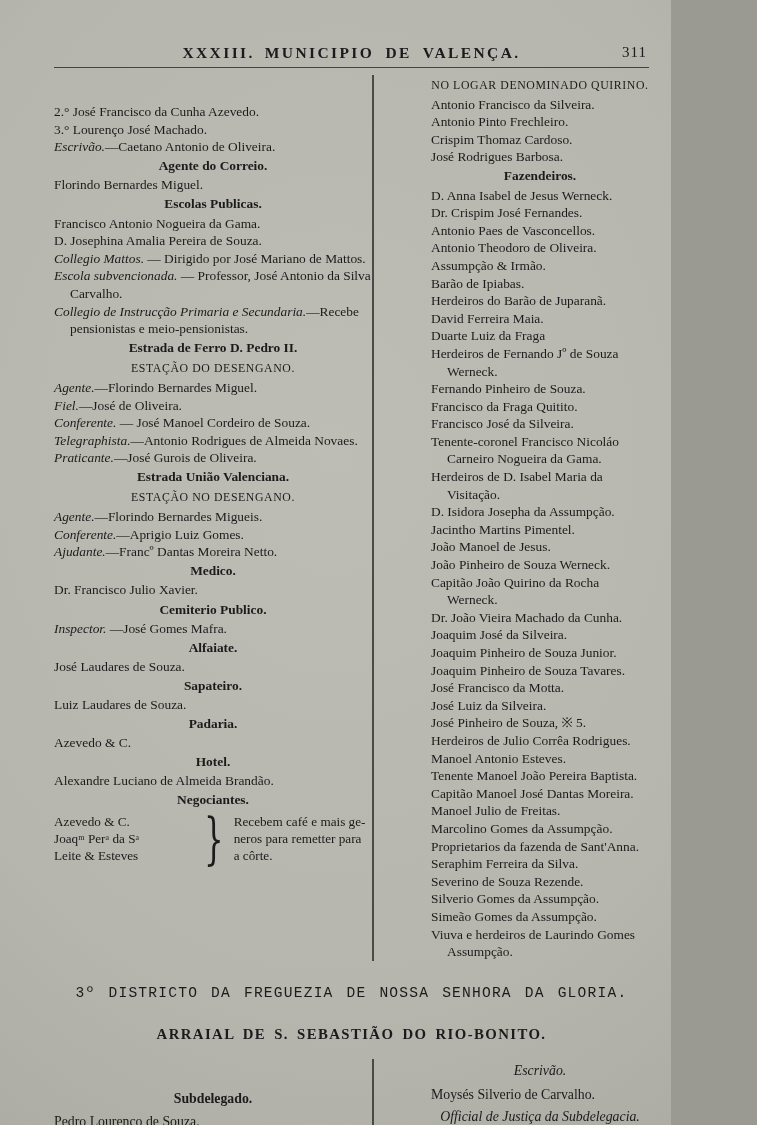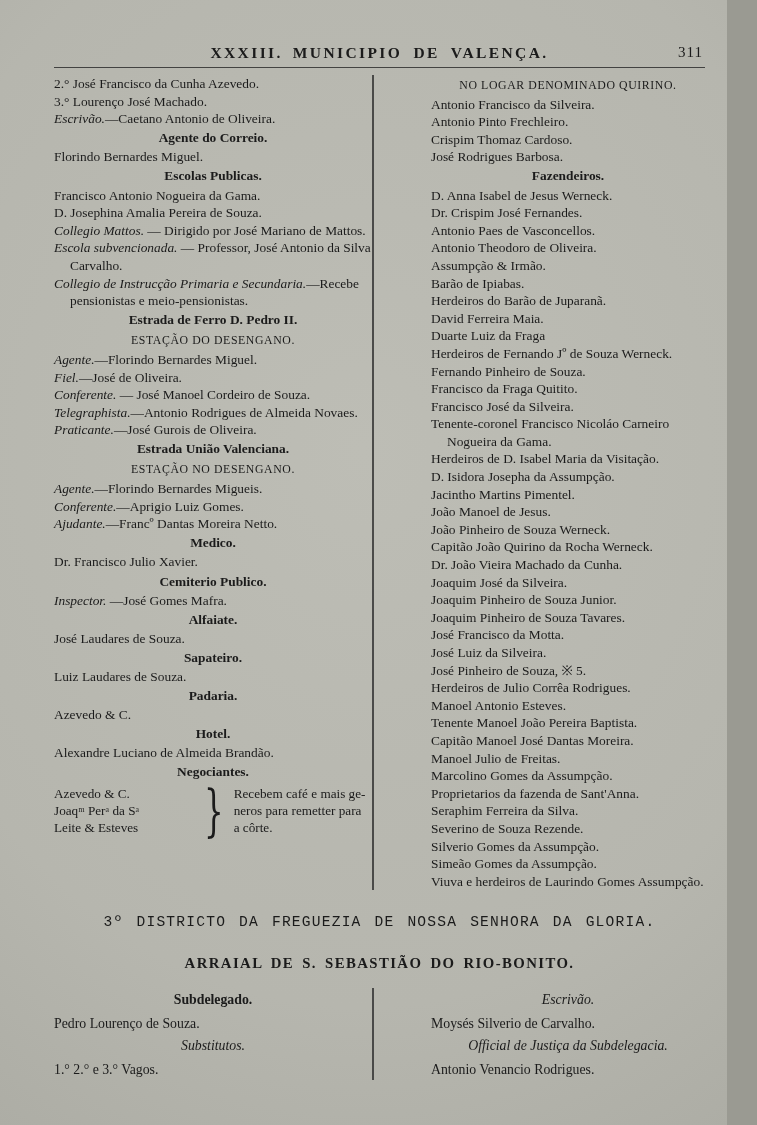--- a/index.html
+++ b/index.html
@@ -4,38 +4,38 @@
 <style>
   :root{
     --paper:#b6b6ae;
     --ink:#1b1b1b;
     --rule:#2e2e2e;
   }
   *{box-sizing:border-box;}
   html,body{margin:0;padding:0;}
   body{width:757px;background:#9a9a92;}
   .page{
-    width:727px;height:1125px;
+    width:671px;height:1125px;
     background:radial-gradient(120% 90% at 50% 40%, #bdbdb5 0%, var(--paper) 55%, #a5a59d 100%);
     color:var(--ink);
     font-family:"Liberation Serif","DejaVu Serif",serif;
     overflow:hidden;position:relative;
   }
   .inner{padding:44px 22px 0 54px;}
 
   
   .header{position:relative;text-align:center;}
   .title-line{font-weight:bold;font-size:15.5px;letter-spacing:2.4px;word-spacing:5px;white-space:nowrap;}
   .title-line .chapter{margin-right:10px;}
   .page-number{position:absolute;right:2px;top:0;font-size:15px;font-weight:normal;letter-spacing:1px;}
   .header-rule{border-top:1.5px solid var(--rule);opacity:.85;margin-top:5px;}
 
   
   .columns{display:flex;margin-top:7px;align-items:stretch;}
-  .col-left{flex:0 0 318px;width:318px;padding-right:0;}
+  .col-left{flex:0 0 318px;width:318px;padding-right:0;margin-top:28px;}
   .divider{flex:0 0 2px;background:var(--rule);opacity:.8;}
   .col-right{flex:1;padding-left:19px;margin-left:38px;}
 
   .it{font-size:13.4px;line-height:17.6px;}
   .it-line{padding-left:16px;text-indent:-16px;}
   .it-heading{font-weight:bold;text-align:center;padding:1.5px 0;}
   .it-subheading{text-align:center;font-size:11.8px;letter-spacing:.6px;padding:1.5px 0;}
   .it-iheading{font-style:italic;text-align:center;padding:2px 0;}
   .lead{font-style:italic;}
 

